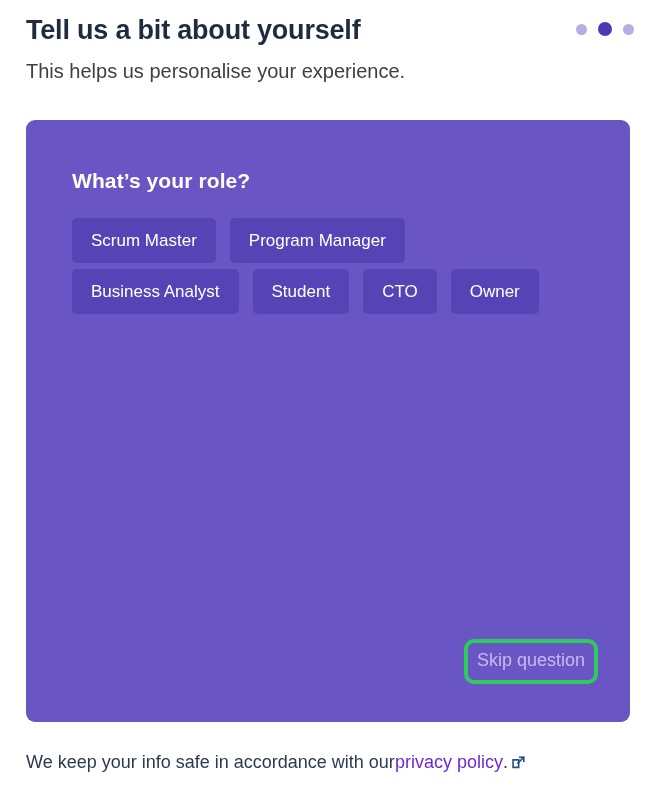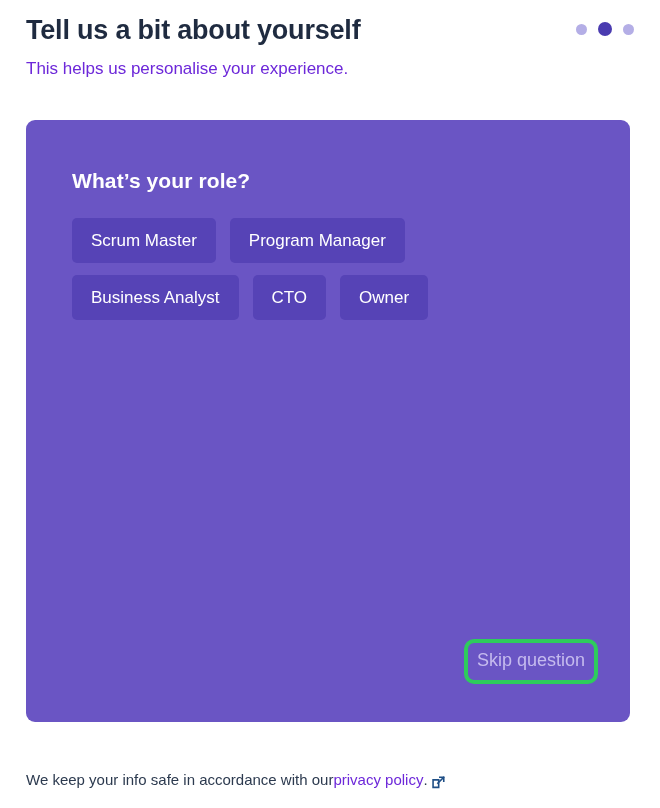--- a/index.html
+++ b/index.html
@@ -31,23 +31,23 @@
   }
   .page-title {
     font-size: 27px;
     font-weight: 600;
     color: #1f2b40;
     letter-spacing: -0.2px;
     line-height: 1.25;
     margin: 0;
   }
   .page-subtitle {
-    font-size: 17px;
+    font-size: 20px;
     font-weight: 400;
-    color: #6d28d9;
+    color: #404040;
     line-height: 1.3;
     margin: 10px 0 0 0;
   }
 
   .step-dots {
     position: absolute;
     top: 22px;
     right: 0;
     display: flex;
     align-items: center;
@@ -83,21 +83,21 @@
     font-weight: 700;
     color: #ffffff;
     margin: 3px 0 0 0;
     letter-spacing: 0.1px;
   }
 
   .chip-grid {
     margin-top: 25px;
     display: flex;
     flex-wrap: wrap;
-    gap: 12px 14px;
+    gap: 6px 14px;
     align-content: flex-start;
     max-width: 500px;
   }
   .chip {
     background: #5643b6;
     color: #ffffff;
     border: none;
     border-radius: 5px;
     font-family: "Liberation Sans", sans-serif;
     font-size: 17px;
@@ -124,27 +124,26 @@
     font-size: 18px;
     line-height: 1.1;
     cursor: pointer;
   }
 
   
   .footer {
     position: absolute;
     left: 26px;
     top: 750px;
-    font-size: 15px;
+    font-size: 18px;
     color: #2c3a4f;
     line-height: 1.4;
     display: flex;
-    align-items: center;
+    align-items: flex-start;
     white-space: nowrap;
-    margin-top: 19px;
   }
   .footer-link {
     color: #6d28d9;
     text-decoration: none;
   }
   .ext-icon {
     display: inline-block;
     width: 15px;
     height: 15px;
     margin-left: 3px;
@@ -168,20 +167,21 @@
     </div>
   </div>
 
   <div class="card">
     <h2 class="card-question">What’s your role?</h2>
 
     <div class="chip-grid">
       <button class="chip">Scrum Master</button>
       <button class="chip">Program Manager</button>
       <button class="chip">Business Analyst</button>
+      <button class="chip">Student</button>
       <button class="chip">CTO</button>
       <button class="chip">Owner</button>
     </div>
 
     <div class="skip-wrap">
       <button class="skip-button">Skip question</button>
     </div>
   </div>
 
   <div class="footer">

